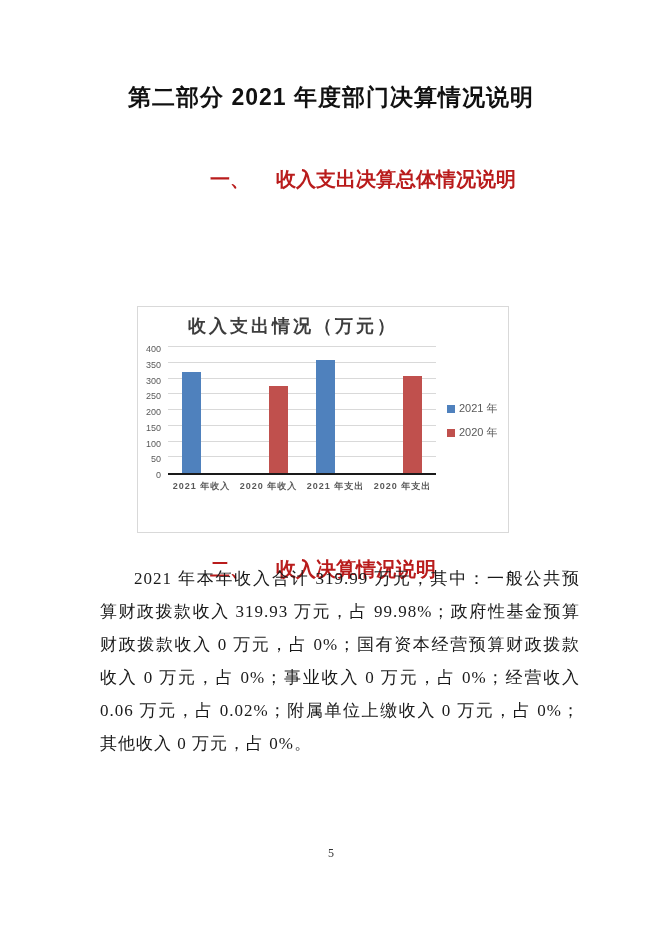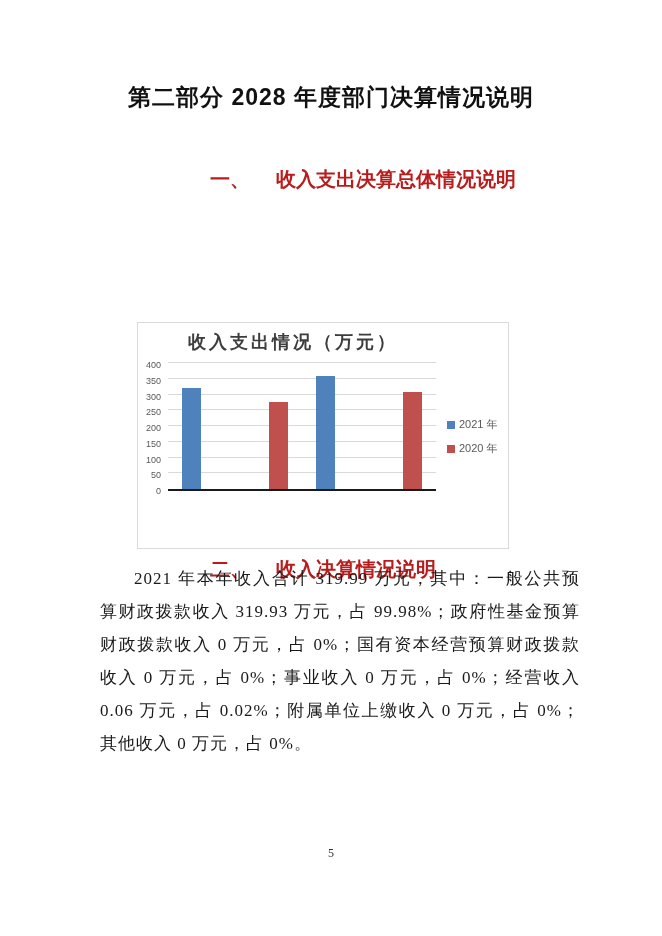--- a/index.html
+++ b/index.html
@@ -47,21 +47,21 @@
     text-align: justify;
     text-indent: 2em;
     color: #1a1a1a;
   }
   #para1 { top: 197px; }
   #para2 { top: 562px; }
   
   .chart-box {
     position: absolute;
     left: 137px;
-    top: 322px;
+    top: 306px;
     width: 372px;
     height: 227px;
     border: 1px solid #d9d9d9;
     background: #ffffff;
   }
   .chart-title {
     position: absolute;
     top: 7px;
     left: 0;
     right: 60px;
@@ -154,21 +154,21 @@
     text-align: center;
     font-size: 12px;
     color: #333333;
   }
 </style>
 </head>
 <body>
 
 <div class="page">
 
-  <h1 class="doc-title">第二部分 2028 年度部门决算情况说明</h1>
+  <h1 class="doc-title">第二部分 2021 年度部门决算情况说明</h1>
 
   <h2 class="sec-heading" id="sec1-heading">
     <span class="sec-no">一、</span><span>收入支出决算总体情况说明</span>
   </h2>
 
 
   <div class="chart-box">
     <div class="chart-title">收入支出情况（万元）</div>
     <div class="y-labels" id="yLabels">
         <div class="ytick" style="bottom: -5px;">0</div>
@@ -188,20 +188,26 @@
         <div class="gridline" style="bottom: 63px; background: rgb(217, 217, 217);"></div>
         <div class="gridline" style="bottom: 78.75px; background: rgb(217, 217, 217);"></div>
         <div class="gridline" style="bottom: 94.5px; background: rgb(217, 217, 217);"></div>
         <div class="gridline" style="bottom: 110.25px; background: rgb(217, 217, 217);"></div>
         <div class="gridline" style="bottom: 126px; background: rgb(217, 217, 217);"></div>
         <div class="bar" style="left: 14px; height: 100.8px; background: rgb(79, 129, 189);"></div>
         <div class="bar" style="left: 148px; height: 113.085px; background: rgb(79, 129, 189);"></div>
         <div class="bar" style="left: 101px; height: 86.94px; background: rgb(192, 80, 77);"></div>
         <div class="bar" style="left: 235px; height: 97.02px; background: rgb(192, 80, 77);"></div>
       </div>
+    <div class="x-labels" id="xLabels">
+        <span class="xtick">2021 年收入</span>
+        <span class="xtick">2020 年收入</span>
+        <span class="xtick">2021 年支出</span>
+        <span class="xtick">2020 年支出</span>
+      </div>
     <div class="legend" id="legend">
         <div class="legend-item">
           <span class="legend-swatch" style="background: rgb(79, 129, 189);"></span>
           <span>2021 年</span>
         </div>
         <div class="legend-item">
           <span class="legend-swatch" style="background: rgb(192, 80, 77);"></span>
           <span>2020 年</span>
         </div>
       </div>

